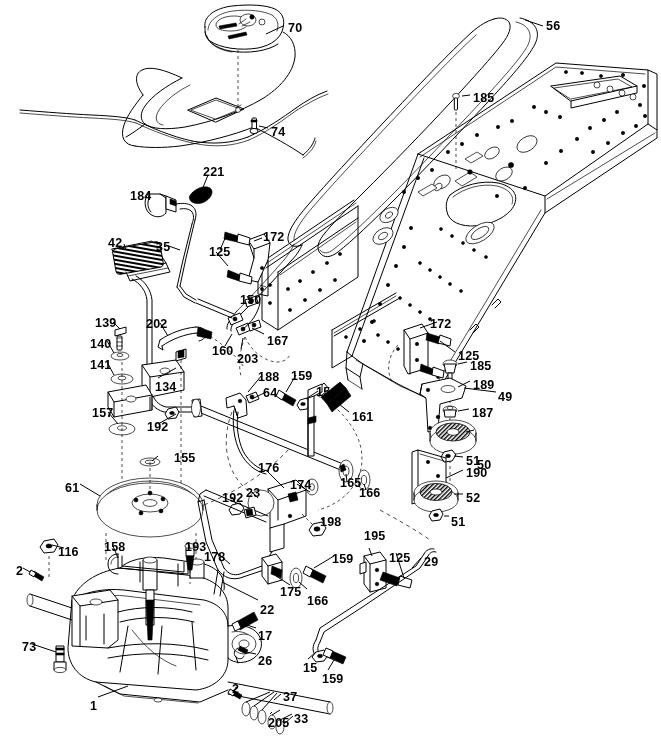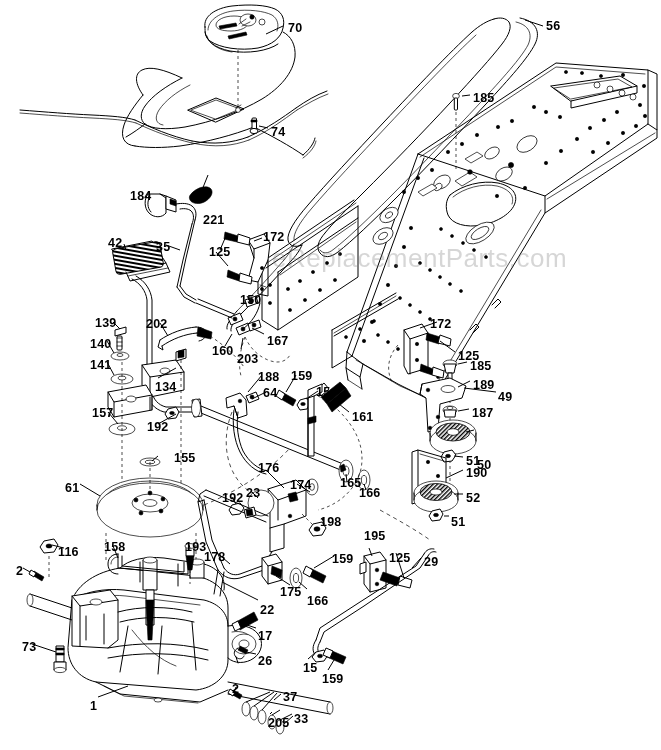--- a/index.html
+++ b/index.html
@@ -804,28 +804,27 @@
       <path class="lead" d="M308 659 L316 652"></path>
       <path class="lead" d="M328 670 L334 660"></path>
       <path class="lead" d="M236 687 L234 692"></path>
       <path class="lead" d="M98 697 L128 686"></path>
       <path class="lead" d="M281 694 L274 700"></path>
       <path class="lead" d="M270 714 L272 712"></path>
       <path class="lead" d="M293 716 L284 724"></path>
     </g>
   </svg>
 
-  <div id="watermark">eReplacementParts.com</div>
 
   <div id="callout-layer">
       <div class="pn" style="left: 288px; top: 22px;">70</div>
       <div class="pn" style="left: 546px; top: 20px;">56</div>
       <div class="pn" style="left: 473px; top: 92px;">185</div>
       <div class="pn" style="left: 271px; top: 126px;">74</div>
-      <div class="pn" style="left: 203px; top: 166px; margin-top: 48px;">221</div>
+      <div class="pn" style="left: 203px; top: 166px;">221</div>
       <div class="pn" style="left: 130px; top: 190px;">184</div>
       <div class="pn" style="left: 263px; top: 231px;">172</div>
       <div class="pn" style="left: 108px; top: 237px;">42</div>
       <div class="pn" style="left: 156px; top: 241px;">35</div>
       <div class="pn" style="left: 209px; top: 246px;">125</div>
       <div class="pn" style="left: 240px; top: 294px;">150</div>
       <div class="pn" style="left: 95px; top: 317px;">139</div>
       <div class="pn" style="left: 146px; top: 318px;">202</div>
       <div class="pn" style="left: 430px; top: 318px;">172</div>
       <div class="pn" style="left: 90px; top: 338px;">140</div>

